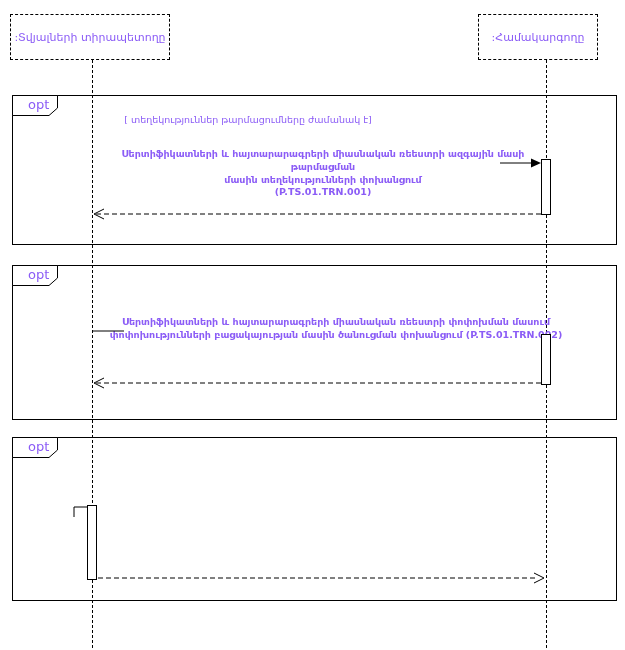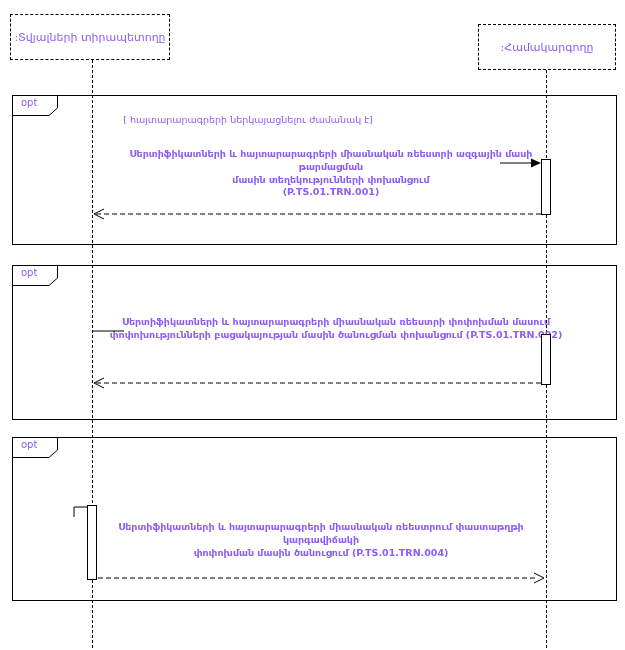--- a/index.html
+++ b/index.html
@@ -39,23 +39,23 @@
   .opt-tab {
     position: absolute;
     left: -1px;
     top: -1px;
     width: 46px;
     height: 21px;
   }
   .opt-tab svg { position: absolute; left: 0; top: 0; }
   .opt-text {
     position: absolute;
-    left: 9px;
+    left: 16px;
     top: 2px;
-    font-size: 10px;
+    font-size: 13px;
   }
   .guard {
     position: absolute;
     text-align: center;
     font-size: 9.5px;
     line-height: 1.4;
     white-space: pre-line;
   }
   .message {
     position: absolute;
@@ -84,33 +84,33 @@
 <body>
 
 <div class="canvas">
 
   <div class="lifeline" style="left:92px; top:60px; height:588px;"></div>
   <div class="lifeline" style="left:546px; top:60px; height:588px;"></div>
 
   <div class="actor" style="left:10px; top:14px; width:160px; height:46px;">
     <span>:Տվյալների տիրապետողը</span>
   </div>
-  <div class="actor" style="left:478px; top:24px; width:138px; height:46px;">
+  <div class="actor" style="left:478px; top:14px; width:120px; height:46px;">
     <span>:Համակարգողը</span>
   </div>
 
   <div class="frame" style="left:12px; top:95px; width:605px; height:150px;">
     <div class="opt-tab">
       <svg width="46" height="21">
         <path d="M0.5,0.5 L45.5,0.5 L45.5,13 L37,20.5 L0.5,20.5 Z" fill="#ffffff" stroke="#000000"></path>
       </svg>
       <span class="opt-text">opt</span>
     </div>
-    <div class="guard" style="left:20px; top:17px; width:430px;">[ հայտարարագրերի ներկայացնելու ժամանակ է]</div>
-    <div class="message" style="left:93px; top:52px; width:450px;">Սերտիֆիկատների և հայտարարագրերի միասնական ռեեստրի ազգային մասի թարմացման
+    <div class="guard" style="left:20px; top:17px; width:430px;">[ տեղեկություններ թարմացումները ժամանակ է]</div>
+    <div class="message" style="left:85px; top:52px; width:450px;">Սերտիֆիկատների և հայտարարագրերի միասնական ռեեստրի ազգային մասի թարմացման
 մասին տեղեկությունների փոխանցում
 (P.TS.01.TRN.001)</div>
   </div>
 
   <div class="frame" style="left:12px; top:265px; width:605px; height:155px;">
     <div class="opt-tab">
       <svg width="46" height="21">
         <path d="M0.5,0.5 L45.5,0.5 L45.5,13 L37,20.5 L0.5,20.5 Z" fill="#ffffff" stroke="#000000"></path>
       </svg>
       <span class="opt-text">opt</span>
@@ -119,22 +119,20 @@
 փոփոխությունների բացակայության մասին ծանուցման փոխանցում (P.TS.01.TRN.002)</div>
   </div>
 
   <div class="frame" style="left:12px; top:437px; width:605px; height:164px;">
     <div class="opt-tab">
       <svg width="46" height="21">
         <path d="M0.5,0.5 L45.5,0.5 L45.5,13 L37,20.5 L0.5,20.5 Z" fill="#ffffff" stroke="#000000"></path>
       </svg>
       <span class="opt-text">opt</span>
     </div>
-    <div class="message" style="left:83px; top:83px; width:450px;">Սերտիֆիկատների և հայտարարագրերի միասնական ռեեստրում փաստաթղթի կարգավիճակի
-փոփոխման մասին ծանուցում (P.TS.01.TRN.004)</div>
   </div>
 
   <div class="activation" style="left:541px; top:159px; height:56px;"></div>
   <div class="activation" style="left:541px; top:334px; height:51px;"></div>
   <div class="activation" style="left:87px; top:505px; height:75px;"></div>
 
   <svg class="arrows" width="625" height="650">
 
     <g>
       <line x1="500" y1="163" x2="532" y2="163" stroke="#000" stroke-width="1"></line>

